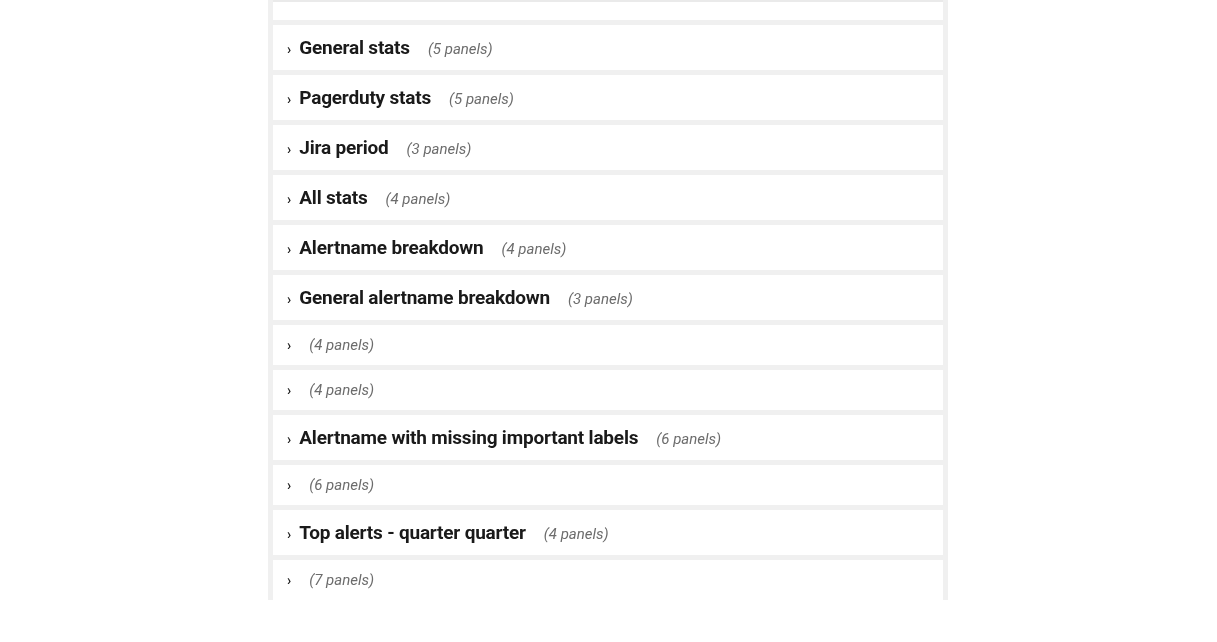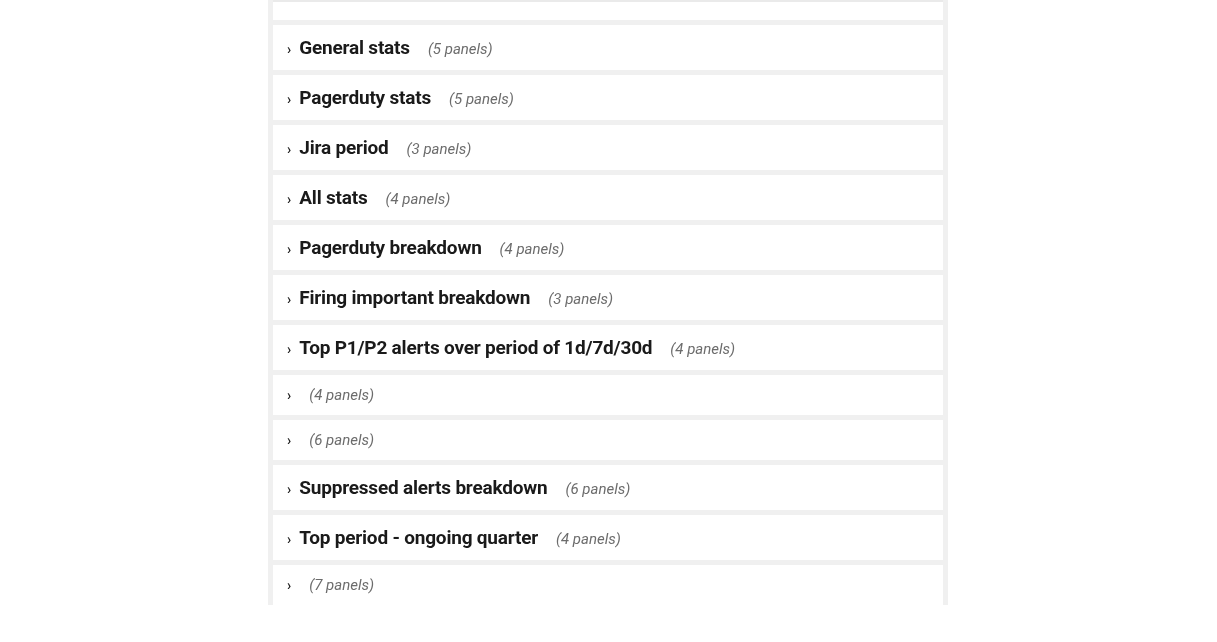--- a/index.html
+++ b/index.html
@@ -85,55 +85,54 @@
   </div>
 
   <div class="row">
     <span class="chevron">›</span>
     <span class="row-title">All stats</span>
     <span class="panel-count">(4 panels)</span>
   </div>
 
   <div class="row">
     <span class="chevron">›</span>
-    <span class="row-title">Pagerduty breakdown</span>
+    <span class="row-title">Alertname breakdown</span>
     <span class="panel-count">(4 panels)</span>
   </div>
 
   <div class="row">
     <span class="chevron">›</span>
-    <span class="row-title">Firing important breakdown</span>
+    <span class="row-title">General alertname breakdown</span>
     <span class="panel-count">(3 panels)</span>
   </div>
 
   <div class="row">
     <span class="chevron">›</span>
-    <span class="row-title">Top P1/P2 alerts over period of 1d/7d/30d</span>
     <span class="panel-count">(4 panels)</span>
   </div>
 
   <div class="row">
     <span class="chevron">›</span>
     <span class="panel-count">(4 panels)</span>
   </div>
 
   <div class="row">
     <span class="chevron">›</span>
+    <span class="row-title">Alertname with missing important labels</span>
     <span class="panel-count">(6 panels)</span>
   </div>
 
   <div class="row">
     <span class="chevron">›</span>
-    <span class="row-title">Suppressed alerts breakdown</span>
     <span class="panel-count">(6 panels)</span>
   </div>
 
   <div class="row">
     <span class="chevron">›</span>
-    <span class="row-title">Top period - ongoing quarter</span>
+    <span class="row-title">Top alerts - quarter quarter</span>
     <span class="panel-count">(4 panels)</span>
   </div>
 
   <div class="row">
     <span class="chevron">›</span>
     <span class="panel-count">(7 panels)</span>
   </div>
 </div>
 
 </body></html>

